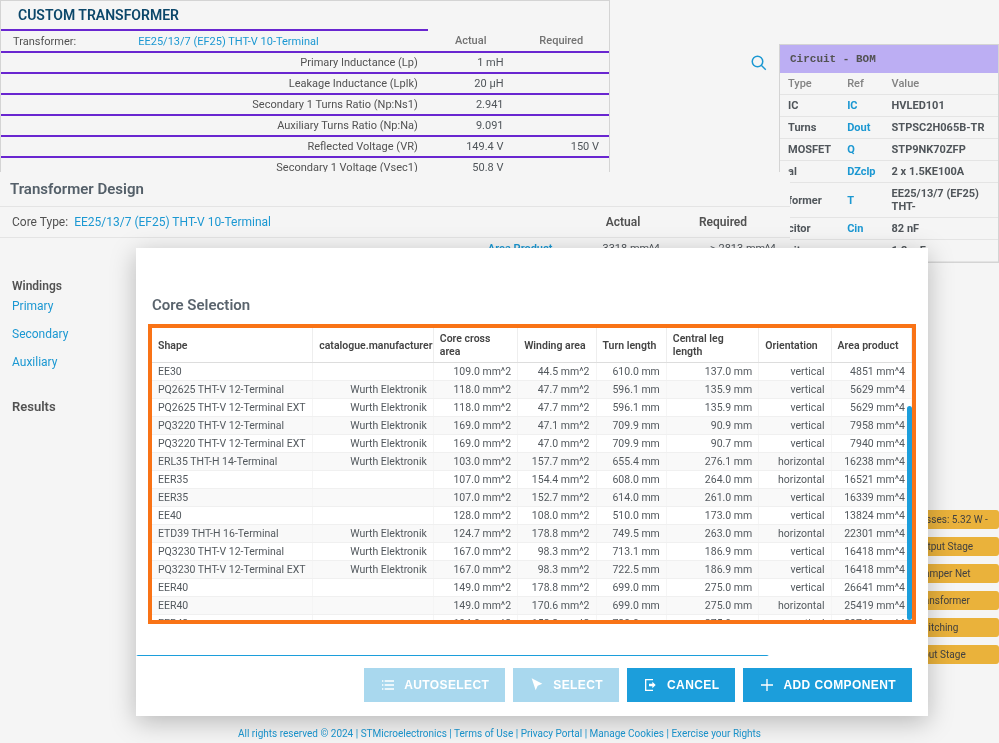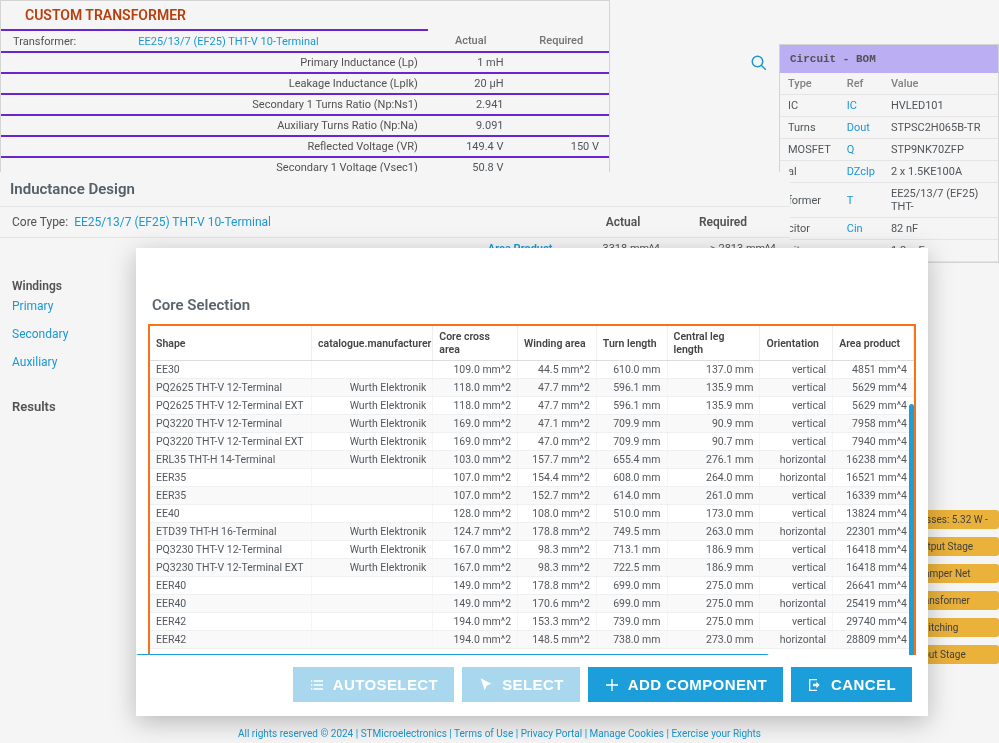--- a/index.html
+++ b/index.html
@@ -39,38 +39,39 @@
   font-family: Liberation Mono, monospace;
 }
 .bom-table {
   width: 100%;
   border-collapse: collapse;
 }
 .bom-table th, .bom-table td {
   text-align: left;
   padding: 4px 8px;
   border-bottom: 1px solid #eee;
+  font-weight: bold;
 }
 .bom-table th { color: #888; font-weight: 500; }
 .bom-table td.ref { color: #1c9edb; cursor: pointer; }
 
 
 .custom-transformer {
   position: absolute;
   top: 0;
   left: 0;
   width: 610px;
   background: #fff;
   border: 1px solid #ddd;
 }
 .custom-transformer h2 {
-  padding: 6px 24px;
+  padding: 6px 17px;
   font-size: 14px;
   font-weight: 600;
-  color: #c2410c;
+  color: #0c4a6e;
 }
 .ct-table {
   width: 100%;
   border-collapse: collapse;
   font-size: 11px;
 }
 .ct-table th { text-align: center; padding: 4px 10px; color: #777; font-weight: 500; }
 .ct-table td { text-align: right; padding: 3px 10px; border-top: 2px solid #6d28d9; }
 .ct-table td.label { text-align: right; color: #555; }
 .ct-table td.tname { text-align: left; color: #1c9edb; }
@@ -156,23 +157,23 @@
   color: #5a646d;
   margin-top: 38px;
 }
 .modal-body {
   flex: 1;
   overflow: hidden;
   position: relative;
   padding: 4px 12px 0 12px;
 }
 .core-table-wrap {
-  height: 420px;
+  height: 300px;
   overflow: hidden;
-  border: 2px solid #f97316;
+  border: 4px solid #f97316;
   position: relative;
 }
 .core-table {
   width: 100%;
   border-collapse: collapse;
   font-size: 10.5px;
   table-layout: fixed;
 }
 .core-table thead th {
   text-align: left;
@@ -223,21 +224,21 @@
   display: flex;
   justify-content: flex-end;
   gap: 8px;
   padding: 12px 16px 14px;
 }
 .btn {
   display: inline-flex;
   align-items: center;
   gap: 8px;
   padding: 9px 16px;
-  font-size: 15px;
+  font-size: 12px;
   font-weight: 700;
   letter-spacing: 0.4px;
   border: none;
   cursor: pointer;
   color: #fff;
 }
 .btn svg { width: 16px; height: 16px; fill: currentColor; }
 .btn-disabled { background: #a9d8ee; cursor: default; }
 .btn-primary { background: #1c9edb; }
 </style>
@@ -348,21 +349,21 @@
           <tr>
             <td>citor</td>
                 <td class="ref"></td>
                 <td>1.2 mF</td>
           </tr>
         </tbody>
     </table>
   </div>
 
   <div class="xfmr-design">
-    <h2>Inductance Design</h2>
+    <h2>Transformer Design</h2>
     <div class="coretype-row">
       <span>Core Type:</span>
       <span class="value-link">EE25/13/7 (EF25) THT-V 10-Terminal</span>
       <span style="flex:1"></span>
       <span style="width:90px;text-align:center;font-weight:600">Actual</span>
       <span style="width:110px;text-align:center;font-weight:600">Required</span>
     </div>
     <div class="area-product-row">
       <span class="link">Area Product</span>
       <span>3318 mm^4</span>
@@ -613,24 +614,24 @@
       <span>AUTOSELECT</span>
     </button>
     <button class="btn btn-disabled">
       <svg viewBox="0 0 24 24">
           <path d="M4 2l6 18 3-7 7-3z"></path>
         </svg>
       <span>SELECT</span>
     </button>
     <button class="btn btn-primary">
       <svg viewBox="0 0 24 24">
+          <path d="M3 3h12v2H5v14h10v2H3zM14 7l5 5-5 5v-3H9v-4h5z"></path>
+        </svg>
+      <span>CANCEL</span>
+    </button>
+    <button class="btn btn-primary">
+      <svg viewBox="0 0 24 24">
           <path d="M11 3h2v8h8v2h-8v8h-2v-8H3v-2h8z"></path>
         </svg>
       <span>ADD COMPONENT</span>
     </button>
-    <button class="btn btn-primary">
-      <svg viewBox="0 0 24 24">
-          <path d="M3 3h12v2H5v14h10v2H3zM14 7l5 5-5 5v-3H9v-4h5z"></path>
-        </svg>
-      <span>CANCEL</span>
-    </button>
   </div>
 </div>
 
 </body></html>

